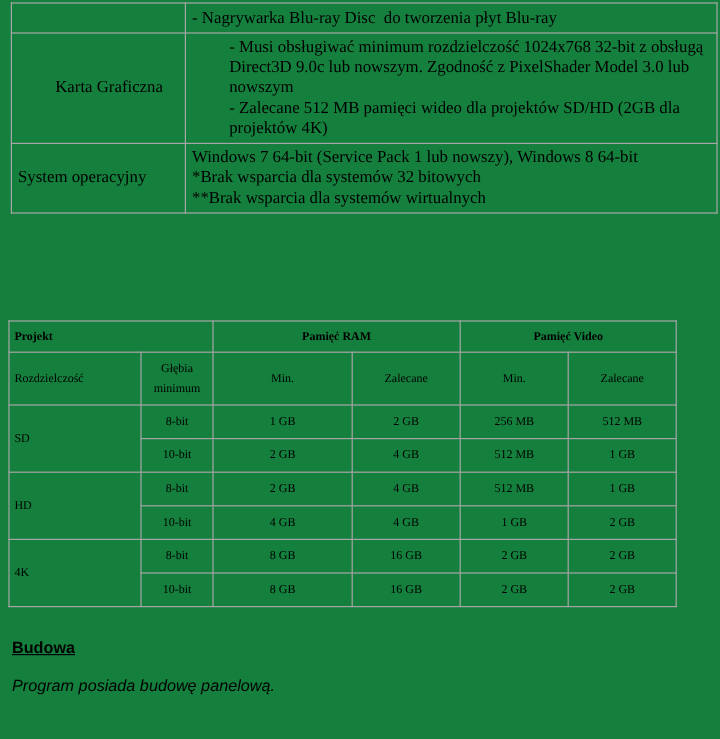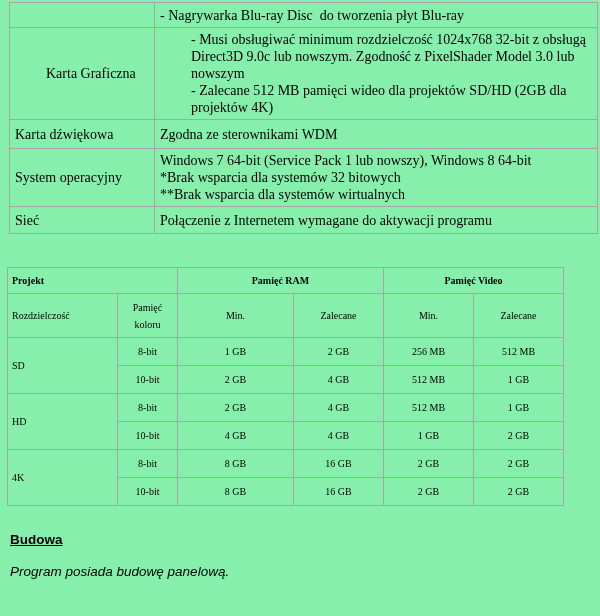--- a/index.html
+++ b/index.html
@@ -4,21 +4,21 @@
 <style>
   html, body {
     margin: 0;
     padding: 0;
     width: 600px;
     height: 616px;
     background: #ffffff;
     overflow: hidden;
     color: #000000;
   }
-  .page { position: relative; width: 600px; height: 616px; background: #86efac; }
+  .page { position: relative; width: 600px; height: 616px; background: #15803d; }
 
   
   table.spec {
     position: absolute;
     left: 9px;
     top: 2px;
     width: 588px;
     border-collapse: collapse;
     table-layout: fixed;
     font-family: "Liberation Serif", serif;
@@ -107,33 +107,25 @@
       <td>- Nagrywarka Blu-ray Disc  do tworzenia płyt Blu-ray</td>
     </tr>
     <tr class="r2">
       <td>Karta Graficzna</td>
       <td>- Musi obsługiwać minimum rozdzielczość 1024x768 32-bit z obsługą
 Direct3D 9.0c lub nowszym. Zgodność z PixelShader Model 3.0 lub
 nowszym
 - Zalecane 512 MB pamięci wideo dla projektów SD/HD (2GB dla
 projektów 4K)</td>
     </tr>
-    <tr class="r3">
-      <td>Karta dźwiękowa</td>
-      <td>Zgodna ze sterownikami WDM</td>
-    </tr>
     <tr class="r4">
       <td>System operacyjny</td>
       <td>Windows 7 64-bit (Service Pack 1 lub nowszy), Windows 8 64-bit
 *Brak wsparcia dla systemów 32 bitowych
 **Brak wsparcia dla systemów wirtualnych</td>
-    </tr>
-    <tr class="r5">
-      <td>Sieć</td>
-      <td>Połączenie z Internetem wymagane do aktywacji programu</td>
     </tr>
   </tbody>
     </table>
 
   <table class="matrix">
     <colgroup>
       <col class="m1">
         <col class="m2">
         <col class="m3">
         <col class="m4">
@@ -141,21 +133,21 @@
         <col class="m6">
     </colgroup>
     <tbody>
         <tr class="h1">
       <th colspan="2" class="left">Projekt</th>
       <th colspan="2">Pamięć RAM</th>
       <th colspan="2">Pamięć Video</th>
     </tr>
     <tr class="h2">
       <td class="left">Rozdzielczość</td>
-      <td>Pamięć koloru</td>
+      <td>Głębia minimum</td>
       <td>Min.</td>
       <td>Zalecane</td>
       <td>Min.</td>
       <td>Zalecane</td>
     </tr>
 
     <tr class="dr">
       <td rowspan="2" class="left">SD</td>
       <td>8-bit</td>
       <td>1 GB</td>

